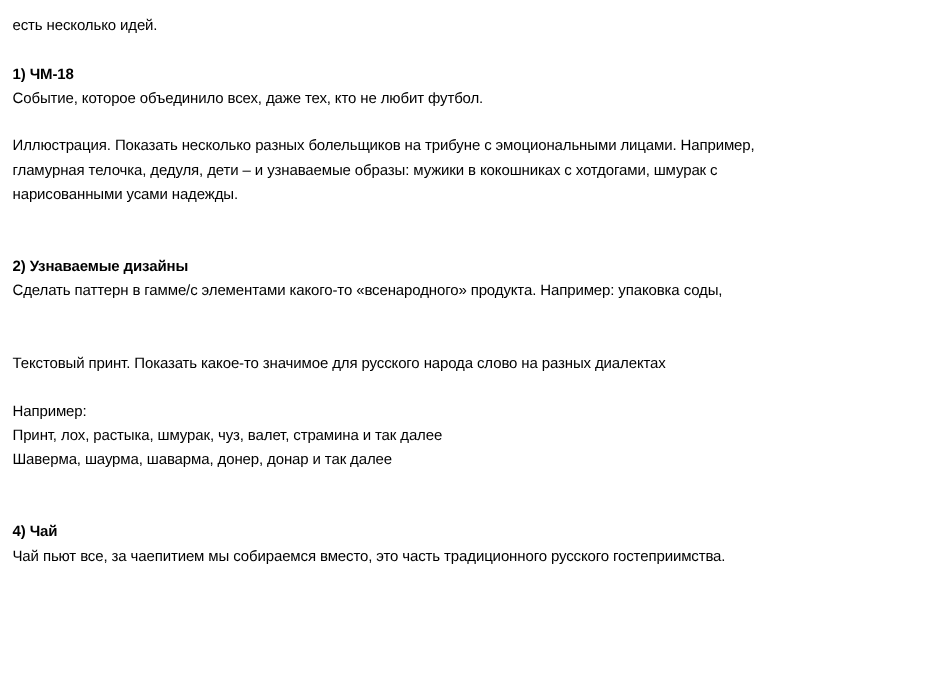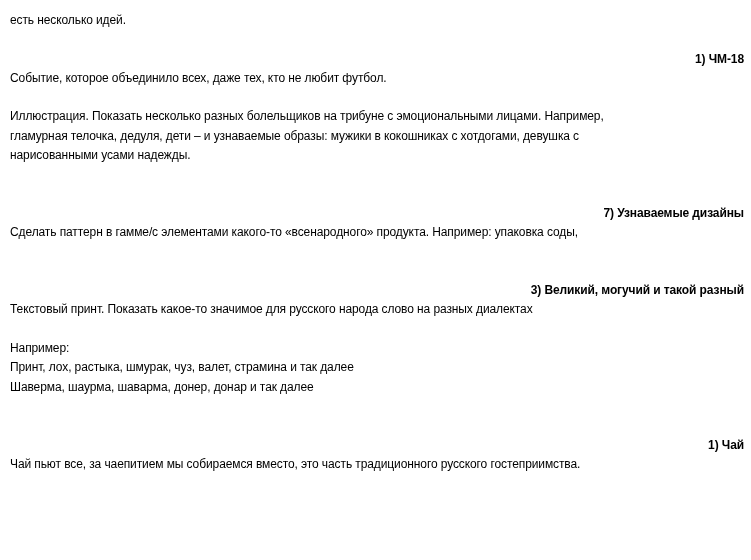--- a/index.html
+++ b/index.html
@@ -19,45 +19,43 @@
     line-height: 19.3px;
     color: #000000;
     letter-spacing: -0.1px;
   }
   .line {
     white-space: pre;
     min-height: 19.3px;
   }
   .line.bold {
     font-weight: bold;
-    text-align: right;
   }
 </style>
 </head>
 <body style="background: rgb(255, 255, 255);">
 
 <div class="doc" id="doc" style="color: rgb(0, 0, 0);">
     <div class="line">есть несколько идей.</div>
     <div class="line">&nbsp;</div>
     <div class="line bold">1) ЧМ-18</div>
     <div class="line">Событие, которое объединило всех, даже тех, кто не любит футбол.</div>
     <div class="line">&nbsp;</div>
     <div class="line">Иллюстрация. Показать несколько разных болельщиков на трибуне с эмоциональными лицами. Например,</div>
-    <div class="line">гламурная телочка, дедуля, дети – и узнаваемые образы: мужики в кокошниках с хотдогами, девушка с</div>
+    <div class="line">гламурная телочка, дедуля, дети – и узнаваемые образы: мужики в кокошниках с хотдогами, шмурак с</div>
     <div class="line">нарисованными усами надежды.</div>
     <div class="line">&nbsp;</div>
     <div class="line">&nbsp;</div>
-    <div class="line bold">7) Узнаваемые дизайны</div>
+    <div class="line bold">2) Узнаваемые дизайны</div>
     <div class="line">Сделать паттерн в гамме/с элементами какого-то «всенародного» продукта. Например: упаковка соды,</div>
     <div class="line">&nbsp;</div>
     <div class="line">&nbsp;</div>
-    <div class="line bold">3) Великий, могучий и такой разный</div>
     <div class="line">Текстовый принт. Показать какое-то значимое для русского народа слово на разных диалектах</div>
     <div class="line">&nbsp;</div>
     <div class="line">Например:</div>
     <div class="line">Принт, лох, растыка, шмурак, чуз, валет, страмина и так далее</div>
     <div class="line">Шаверма, шаурма, шаварма, донер, донар и так далее</div>
     <div class="line">&nbsp;</div>
     <div class="line">&nbsp;</div>
-    <div class="line bold">1) Чай</div>
+    <div class="line bold">4) Чай</div>
     <div class="line">Чай пьют все, за чаепитием мы собираемся вместо, это часть традиционного русского гостеприимства.</div>
     <div class="line">&nbsp;</div>
   </div>
 
 </body></html>

